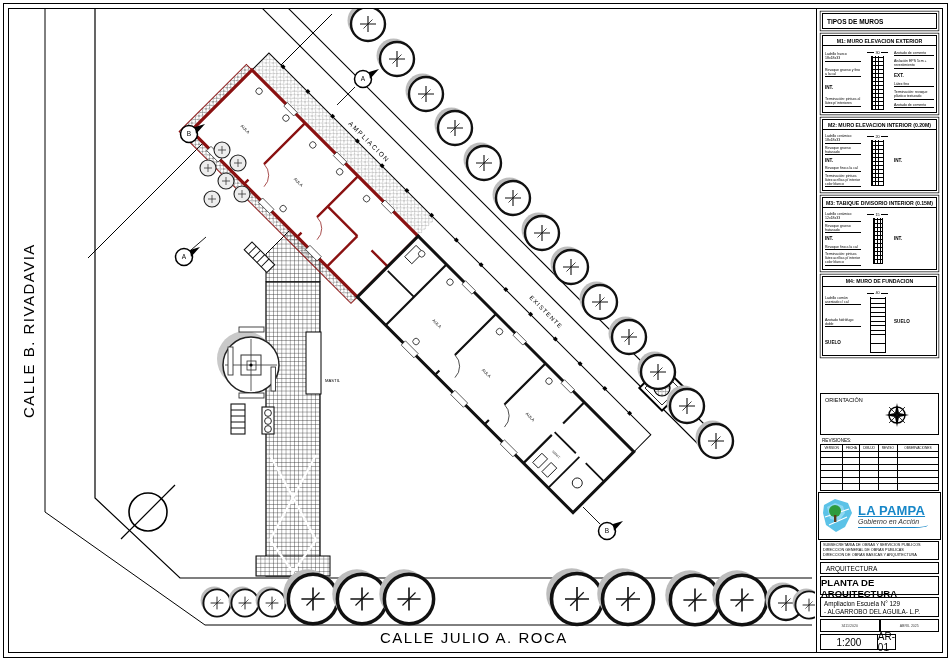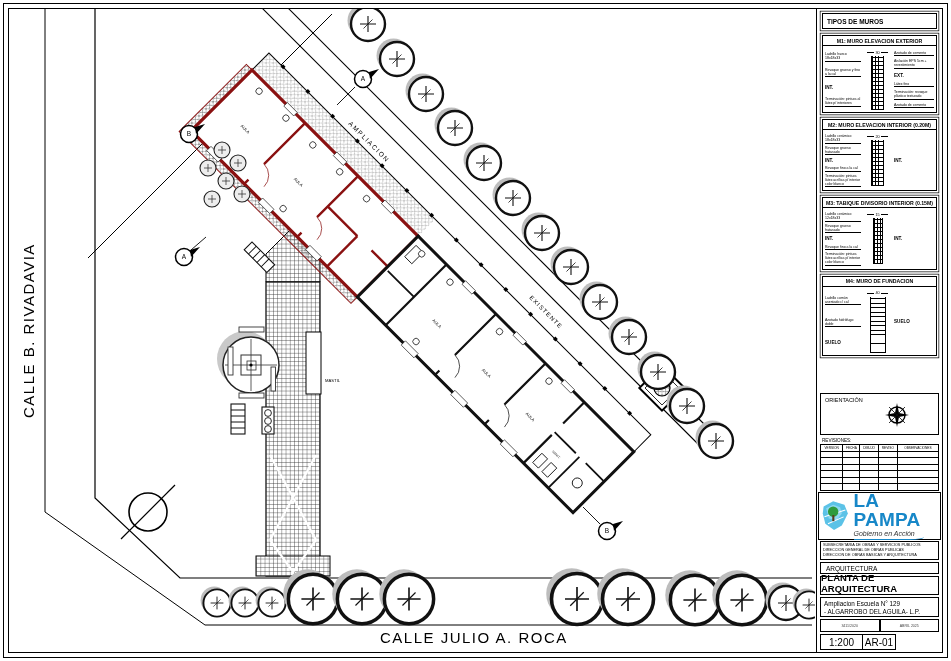--- a/index.html
+++ b/index.html
@@ -33,32 +33,32 @@
     background-image:repeating-linear-gradient(0deg,#000 0,#000 0.9px,transparent 0.9px,transparent 4.5px);}
   .orientbox{height:42px;}
   .orientlabel{position:absolute;left:4px;top:3px;font-size:5.5px;}
   .orientsvg{position:absolute;right:28px;top:8px;}
   .revsbox{border:none;margin:1px 2px;}
   .revlabel{font-size:4.6px;margin:1px 0 1px 2px;}
   table.revs{border-collapse:collapse;width:100%;}
   table.revs th,table.revs td{border:0.8px solid #000;font-size:3.2px;font-weight:normal;height:6.5px;padding:0;text-align:center;}
   .logobox{height:48px;display:flex;align-items:center;border:1px solid #000;padding:2px;}
   .logotext{margin-left:3px;}
-  .logoname{font-size:19px;font-weight:bold;letter-spacing:0.2px;line-height:1;}
+  .logoname{font-size:13px;font-weight:bold;letter-spacing:0.2px;line-height:1;text-decoration:underline;}
   .logotag{font-size:7px;font-style:italic;color:#333;margin-top:1px;}
   .swoosh{height:3px;border-bottom:1.4px solid;border-radius:0 0 60%/300% 0;width:70px;}
   .dept{font-size:3.8px;line-height:1.35;padding:1px 2px;border:0.8px solid #000;margin:1px 2px;}
   .arqbox{height:12px;display:flex;align-items:center;padding-left:5px;font-size:6.5px;}
-  .ptitle{height:19px;display:flex;align-items:flex-end;justify-content:center;font-size:9.5px;font-weight:bold;border-width:1.4px;}
+  .ptitle{height:19px;display:flex;align-items:flex-start;justify-content:center;font-size:9.5px;font-weight:bold;border-width:1.4px;}
   .proj{height:20px;font-size:6.3px;padding:2px 3px;line-height:1.3;}
   .row2{display:flex;height:13px;margin:1px 2px;}
   .row2 div{flex:1;border:1px solid #000;font-size:3.6px;color:#444;display:flex;align-items:center;justify-content:center;}
   .row3{display:flex;height:16px;margin:1px 2px;}
   .row3 div{border:1.2px solid #000;font-size:10px;display:flex;align-items:center;justify-content:center;}
-  .row3 .c1{width:43px;} .row3 .c2{flex:1;margin:0 -1px;} .row3 .c3{width:44px;margin-top:31px;}
+  .row3 .c1{width:58px;} .row3 .c2{flex:1;margin:0 -1px;} .row3 .c3{width:44px;margin-top:31px;}
   .gapflex{flex:1;}
 </style>
 </head>
 <body>
 <div id="stage">
 
 <svg id="plansvg" width="818" height="661" viewBox="0 0 818 661">
   <defs>
     <pattern id="xh" width="5" height="5" patternUnits="userSpaceOnUse">
       <path d="M0,5 L5,0 M0,0 L5,5" stroke="#555" stroke-width="0.6"></path>

